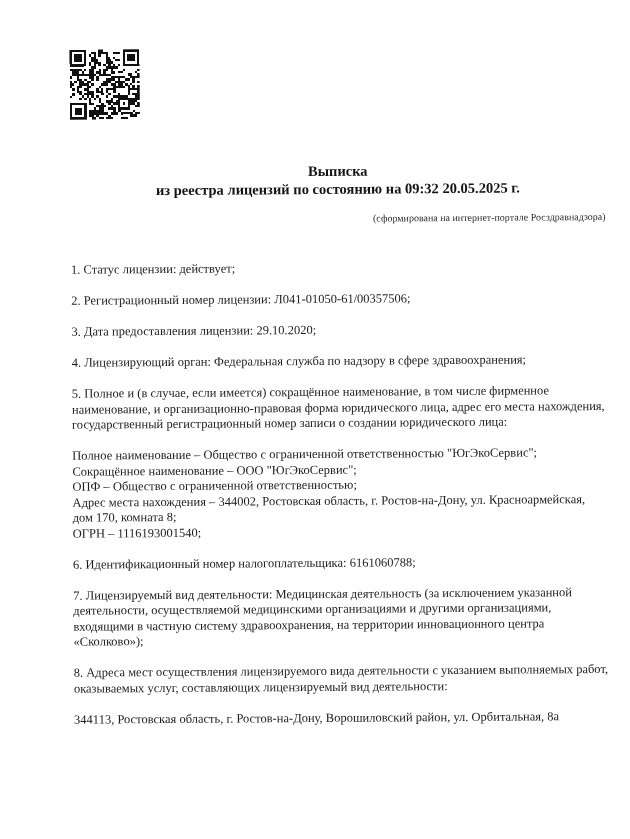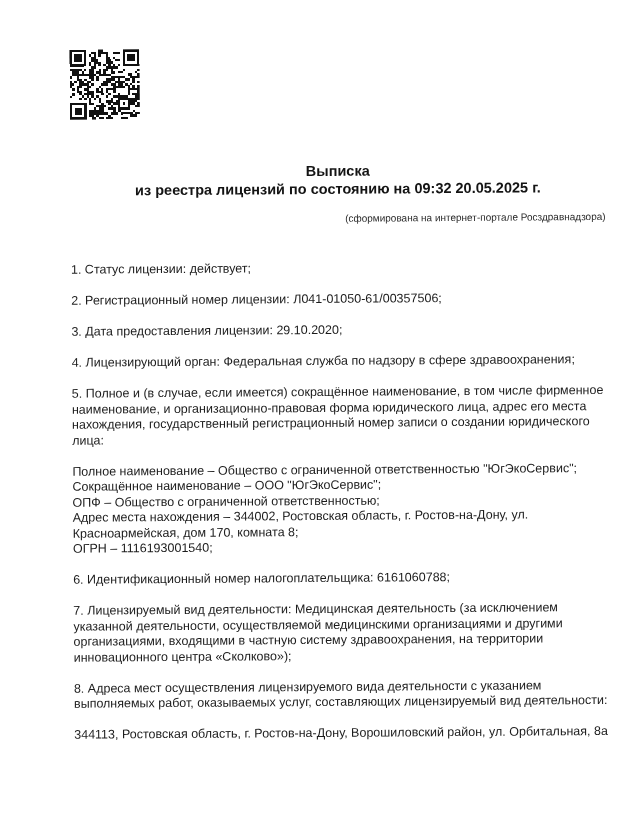--- a/index.html
+++ b/index.html
@@ -8,21 +8,21 @@
     background: #ffffff;
     width: 630px;
     height: 839px;
     overflow: hidden;
   }
   .page {
     position: relative;
     width: 630px;
     height: 839px;
     background: #ffffff;
-    font-family: Liberation Sans, sans-serif;
+    font-family: Liberation Serif, serif;
     color: #1c1c1c;
   }
   .sheet {
     position: absolute;
     inset: 0;
     transform: rotate(-0.4deg);
     transform-origin: 50% 50%;
   }
   .qr {
     position: absolute;

